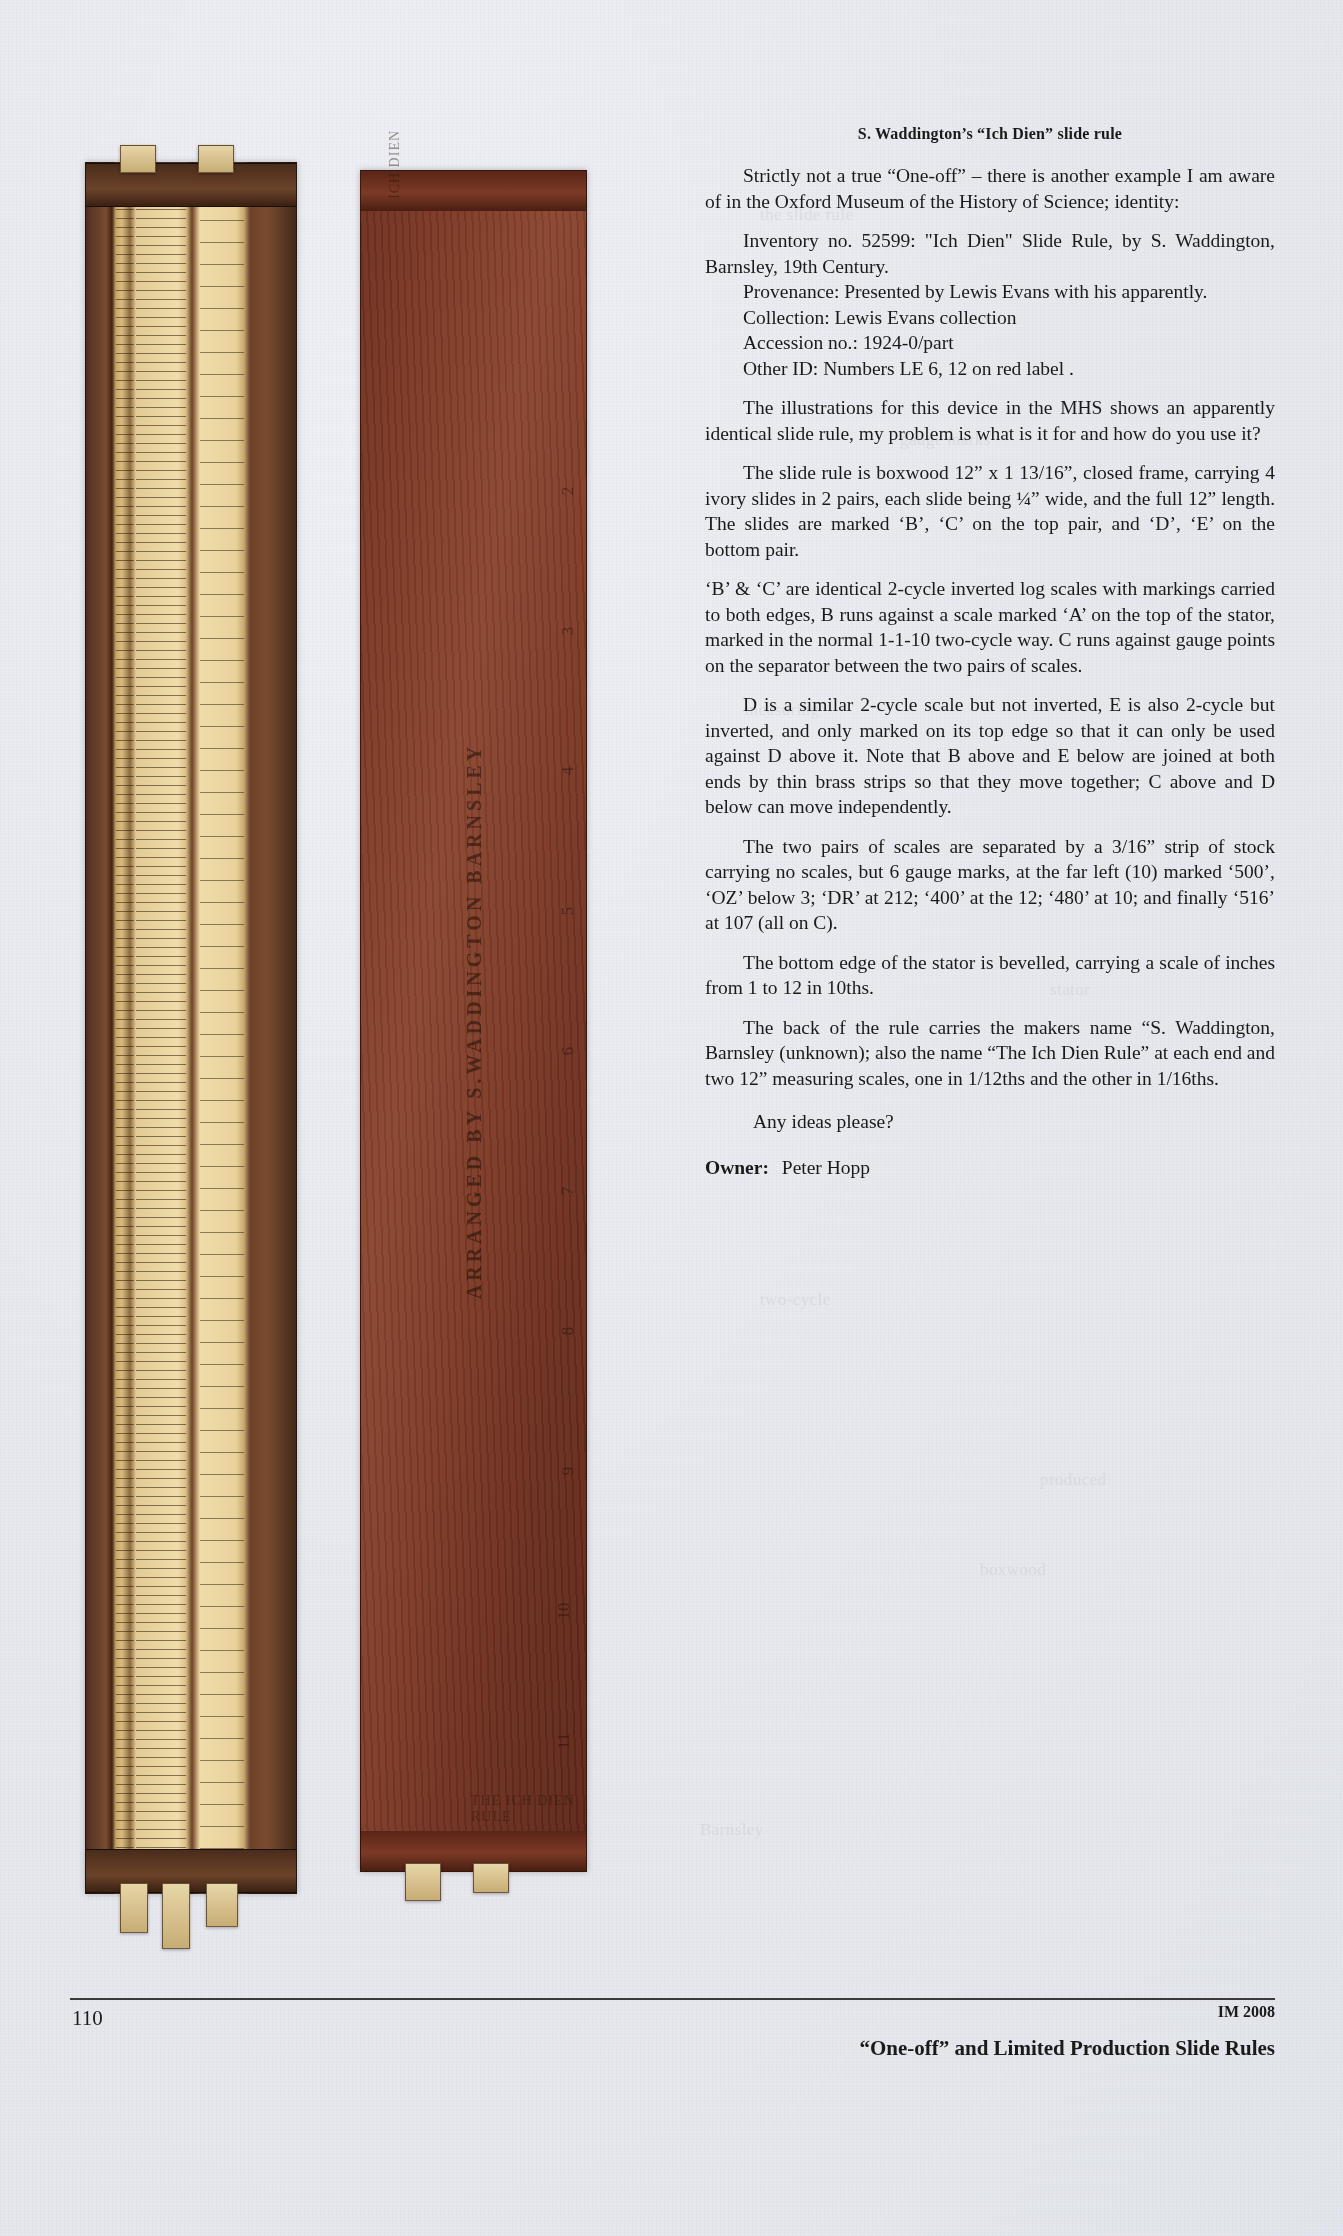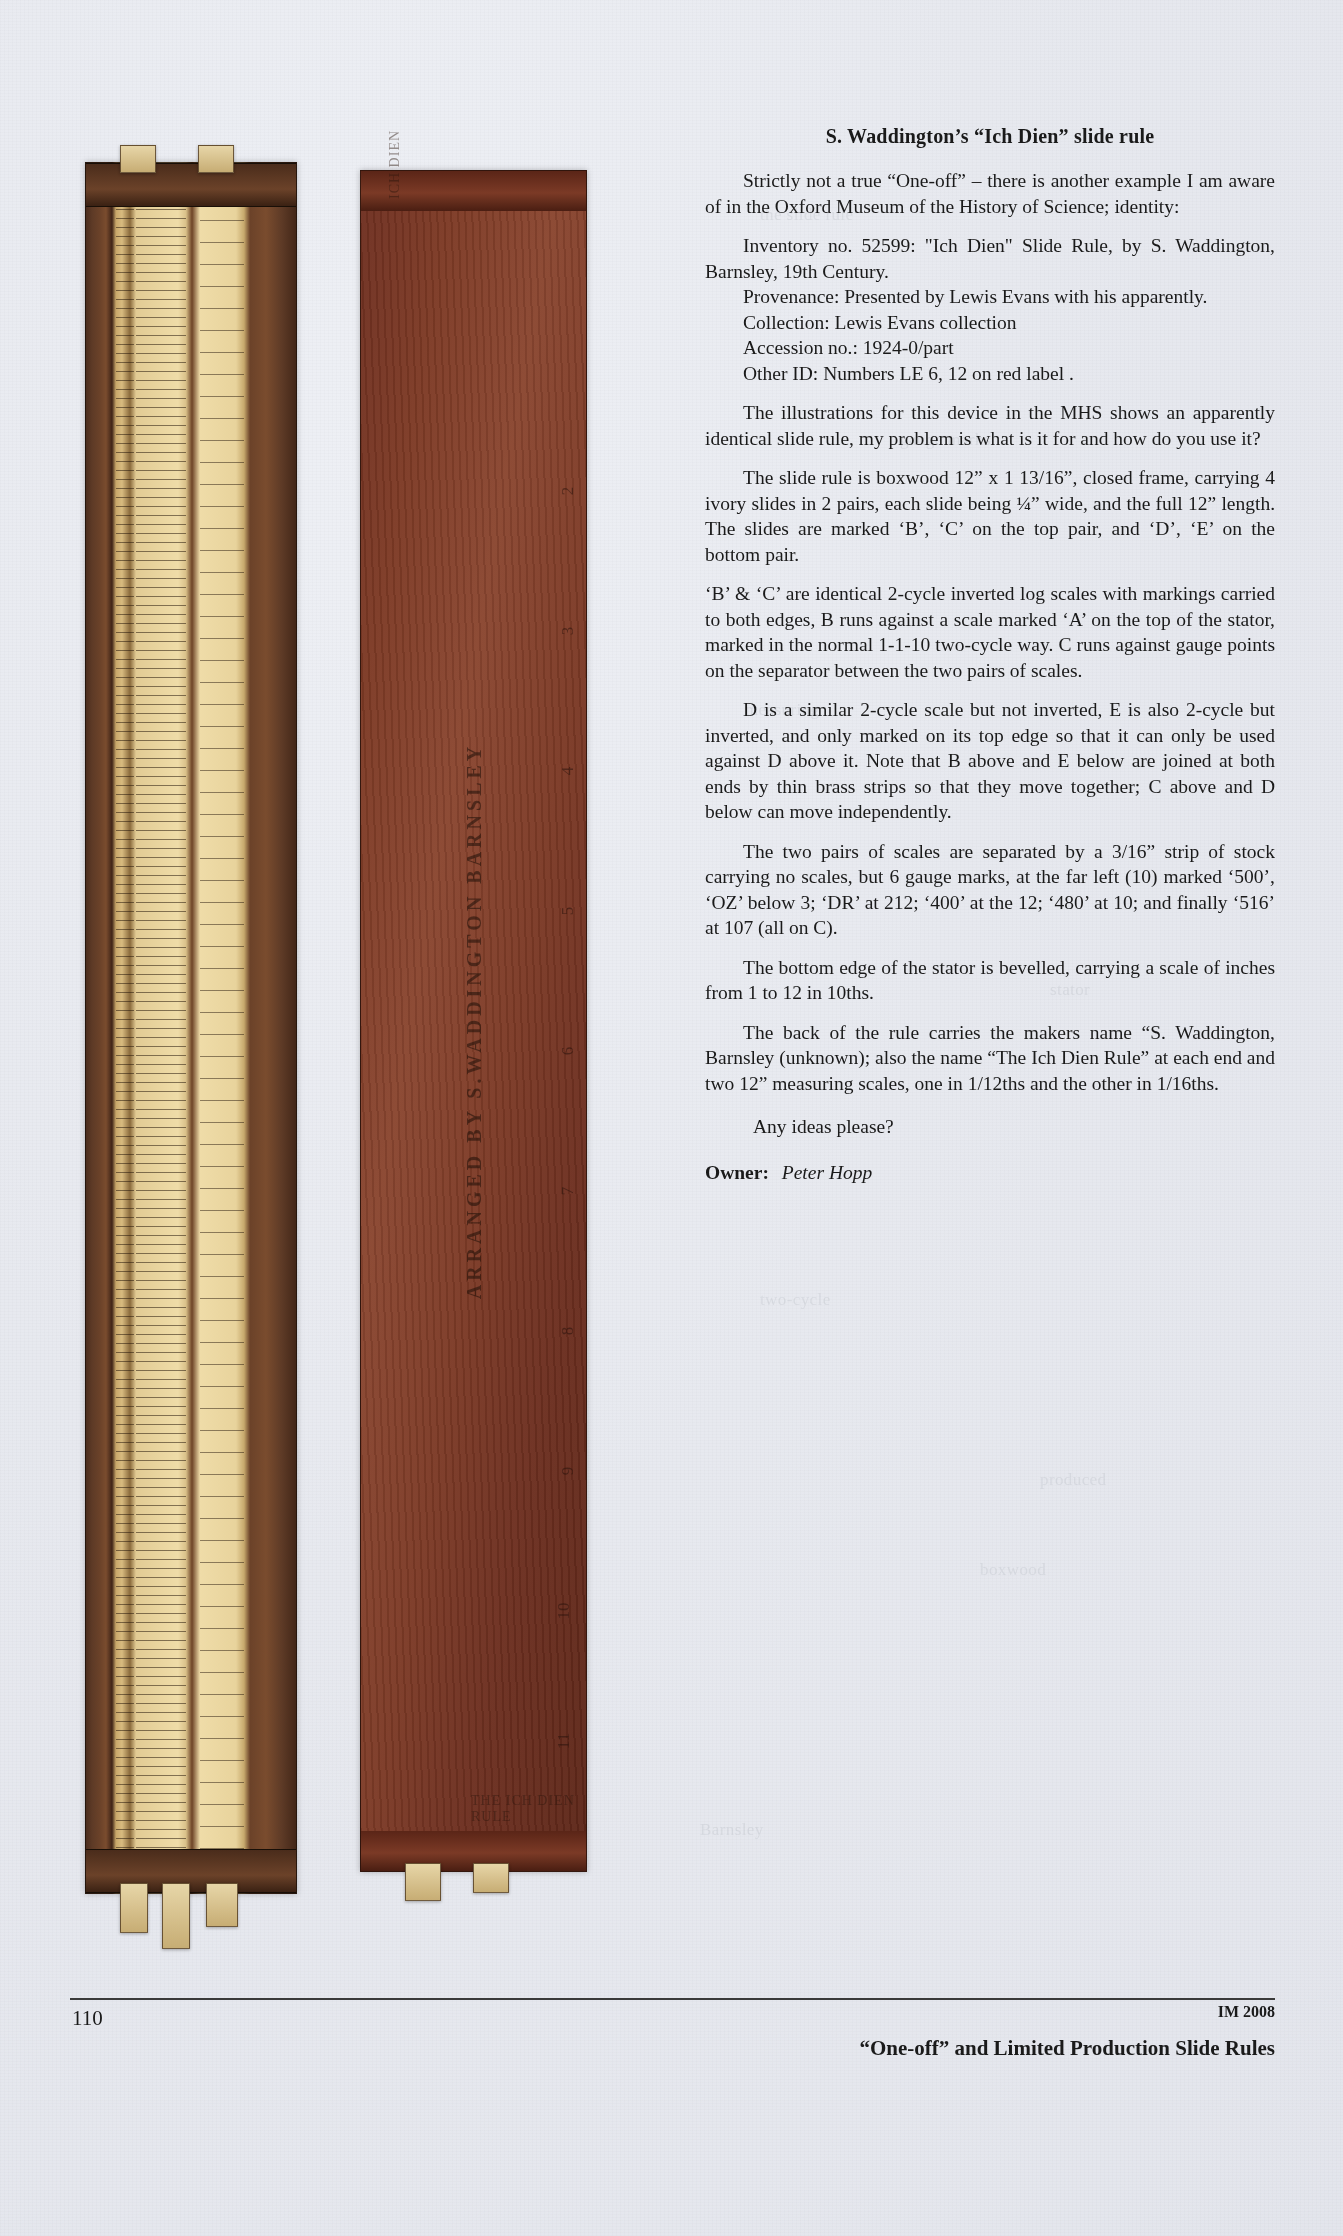--- a/index.html
+++ b/index.html
@@ -165,21 +165,21 @@
   }
 
   
   .text-col {
     position: absolute;
     left: 705px;
     top: 125px;
     width: 570px;
   }
   .art-title {
-    font-size: 20px;
+    font-size: 16px;
     font-weight: bold;
     text-align: center;
     margin: 0 0 20px 0;
     letter-spacing: 0.2px;
   }
   p.body {
     margin: 0 0 14px 0;
     font-size: 19.5px;
     line-height: 25.5px;
     text-align: justify;
@@ -291,21 +291,21 @@
     <p class="body indent">The slide rule is boxwood 12” x 1 13/16”, closed frame, carrying 4 ivory slides in 2 pairs, each slide being ¼” wide, and the full 12” length.   The slides are marked ‘B’, ‘C’ on the top pair, and ‘D’, ‘E’ on the bottom pair.</p>
     <p class="body noindent">‘B’ &amp; ‘C’ are identical 2-cycle inverted log scales with markings carried to both edges, B runs against a scale marked ‘A’ on the top of the stator, marked in the normal 1-1-10 two-cycle way.  C runs against gauge points on the separator between the two pairs of scales.</p>
     <p class="body indent">D is a similar 2-cycle scale but not inverted, E is also 2-cycle but inverted, and only marked on its top edge so that it can only be used against D above it.  Note that B above and E below are joined at both ends by thin brass strips so that they move together; C above and D below can move independently.</p>
     <p class="body indent">The two pairs of scales are separated by a 3/16” strip of stock carrying no scales, but 6 gauge marks, at the far left (10) marked ‘500’, ‘OZ’ below 3; ‘DR’ at 212; ‘400’ at the 12; ‘480’ at 10; and finally ‘516’ at 107 (all on C).</p>
     <p class="body indent">The bottom edge of the stator is bevelled, carrying a scale of inches from 1 to 12 in 10ths.</p>
     <p class="body indent">The back of the rule carries the makers name “S. Waddington, Barnsley (unknown); also the name “The Ich Dien Rule” at each end and two 12” measuring scales, one in 1/12ths and the other in 1/16ths.</p>
     <p class="body indent" style="text-indent:48px; margin-top:18px;">Any ideas please?</p>
 
     <div class="owner">
       <b>Owner:</b>
-      <span style="margin-left:8px;font-style:italic;">Peter Hopp</span>
+      <span style="margin-left:8px;">Peter Hopp</span>
     </div>
   </div>
 
   <div class="footer-rule"></div>
   <div class="folio">110</div>
   <div class="footer-right">IM 2008</div>
   <div class="footer-sub">“One-off” and Limited Production Slide Rules</div>
 
 </div>
 

